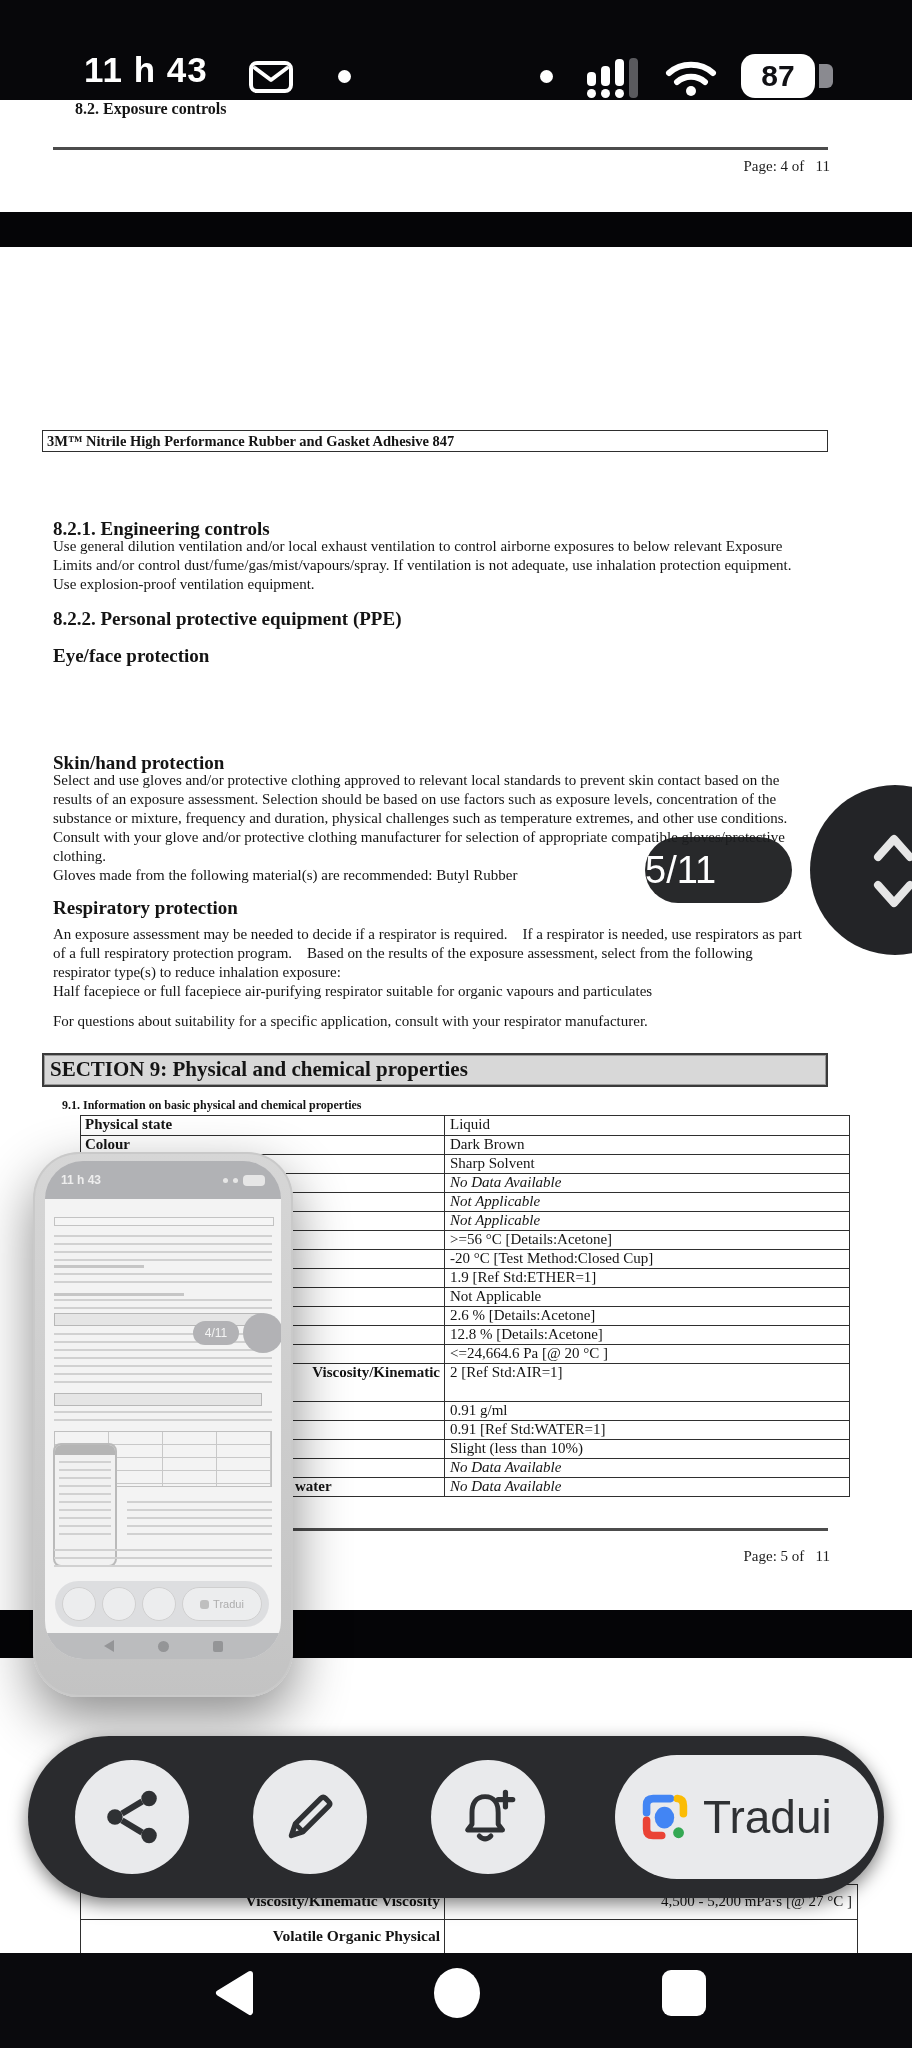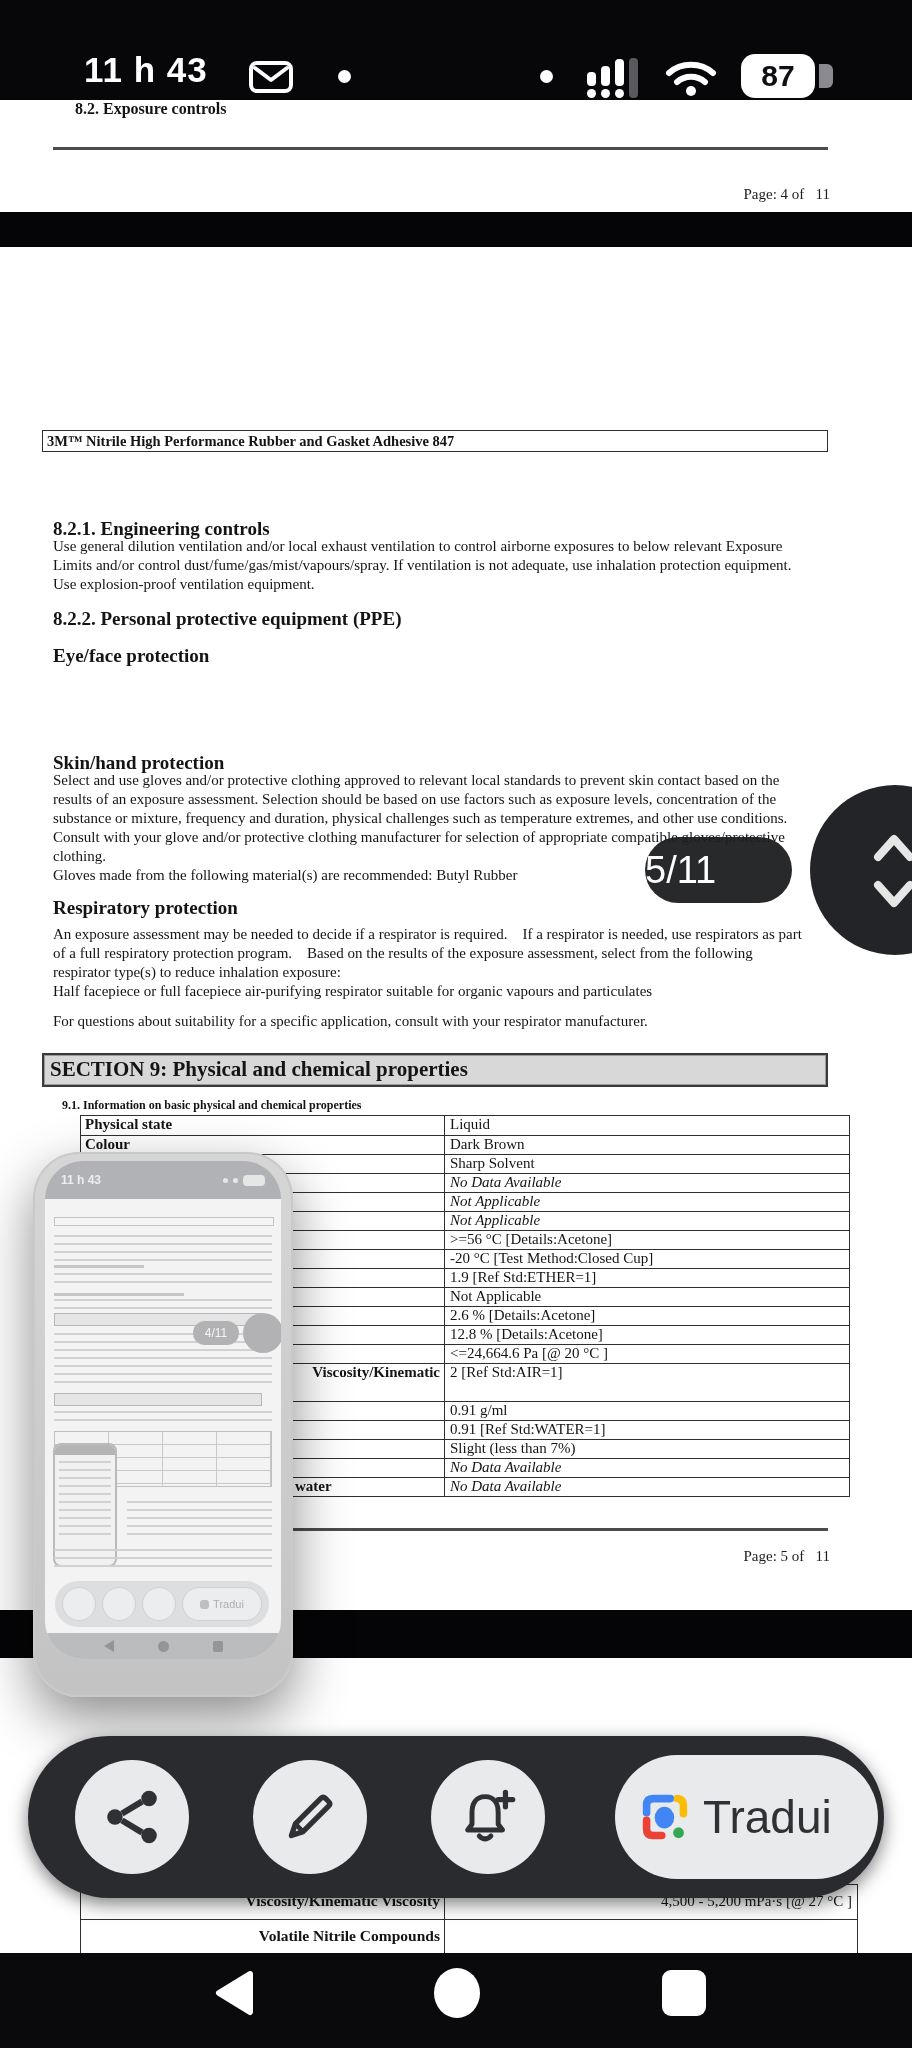--- a/index.html
+++ b/index.html
@@ -130,21 +130,21 @@
     </svg>
     <div class="battery">
       <span>87</span>
     </div>
     <div class="bat-nub"></div>
   </div>
 
   <div class="pagewhite" style="top:100px;height:112px;">
     <div class="p4-head">8.2. Exposure controls</div>
     <div class="docrule" style="top:47px;"></div>
-    <div class="pgfooter" style="top:58px;margin-top:28px;">Page: 4 of   11</div>
+    <div class="pgfooter" style="top:58px;">Page: 4 of   11</div>
   </div>
 
   <div class="band" style="top:212px;height:35px;"></div>
 
   <div class="pagewhite" style="top:247px;height:1363px;">
     <div class="titlebox">3M™ Nitrile High Performance Rubber and Gasket Adhesive 847</div>
 
     <div class="abs h" id="blk0">8.2.1. Engineering controls</div>
     <div class="abs p" id="blk1">Use general dilution ventilation and/or local exhaust ventilation to control airborne exposures to below relevant Exposure
 Limits and/or control dust/fume/gas/mist/vapours/spray. If ventilation is not adequate, use inhalation protection equipment.
@@ -228,21 +228,21 @@
       <div class="row">
           <div class="lc"></div>
           <div class="vc">0.91 g/ml</div>
         </div>
       <div class="row">
           <div class="lc"></div>
           <div class="vc">0.91    [Ref Std:WATER=1]</div>
         </div>
       <div class="row">
           <div class="lc"></div>
-          <div class="vc">Slight (less than 7%)</div>
+          <div class="vc">Slight (less than 10%)</div>
         </div>
       <div class="row">
           <div class="lc"></div>
           <div class="vc i">No Data Available</div>
         </div>
       <div class="row">
           <div class="lc padlabel">/ water</div>
           <div class="vc i">No Data Available</div>
         </div>
     </div>
@@ -253,21 +253,21 @@
 
   <div class="band" style="top:1610px;height:48px;"></div>
 
   <div class="pagewhite" style="top:1658px;height:295px;">
     <div class="p6table">
       <div class="row">
           <div class="lc">Viscosity/Kinematic Viscosity</div>
           <div class="vc">4,500 - 5,200 mPa·s [@ 27 °C ]</div>
         </div>
       <div class="row">
-          <div class="lc">Volatile Nitrile Compounds</div>
+          <div class="lc">Volatile Organic Physical</div>
           <div class="vc"></div>
         </div>
     </div>
   </div>
 
   <div class="badge511">
     <span>5/11</span>
   </div>
   <div class="scroller">
     <svg style="top:44px;" width="52" height="38" viewBox="0 0 52 38">

